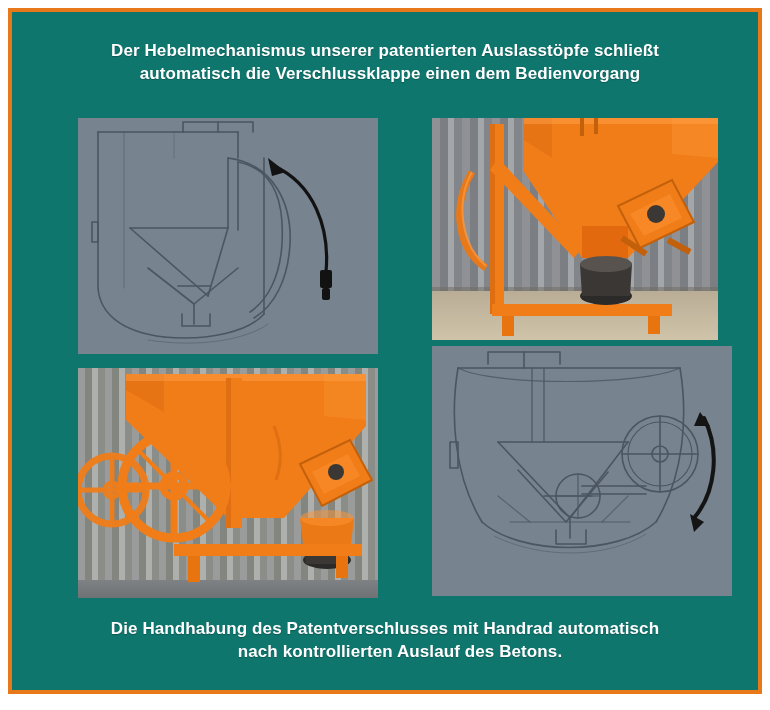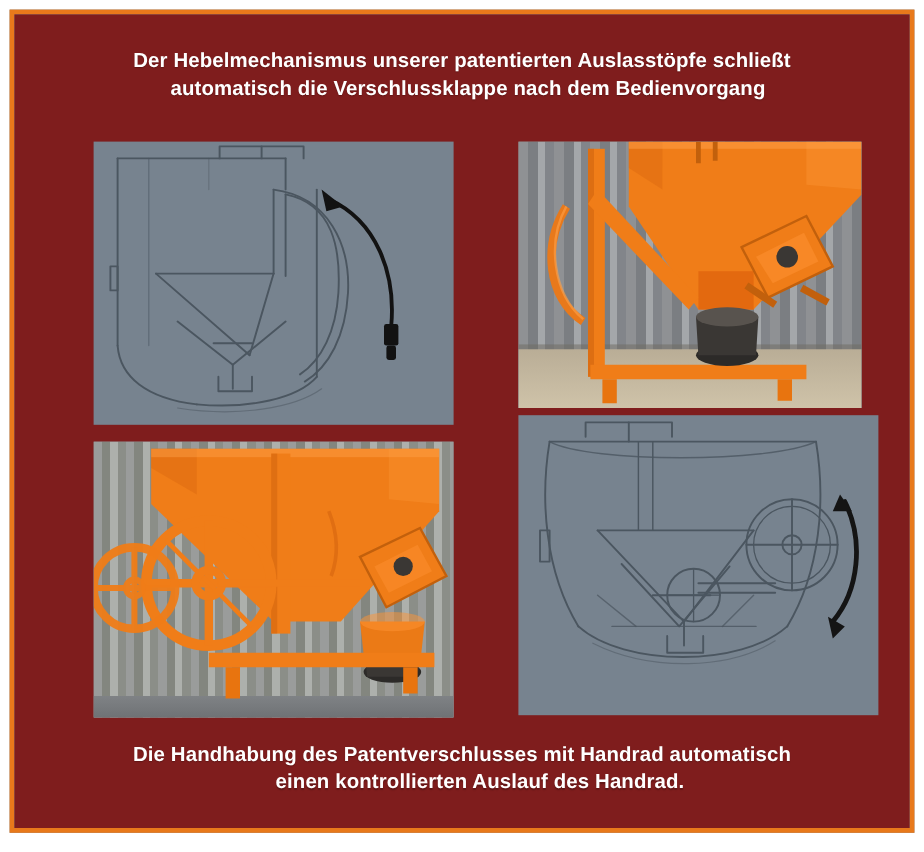--- a/index.html
+++ b/index.html
@@ -30,21 +30,21 @@
     border: 4px solid #e8791b;
     background: #7a8795;
   }
   
   .panel {
     position: absolute;
     left: 0;
     top: 0;
     right: 0;
     bottom: 0;
-    background: #7f1d1d;
+    background: #0f766e;
     overflow: hidden;
   }
   .caption {
     position: absolute;
     left: 24px;
     right: 24px;
     color: #ffffff;
     font-weight: bold;
     font-size: 17px;
     line-height: 1.35;
@@ -116,21 +116,21 @@
 </style>
 </head>
 <body>
 
 <div class="page">
   <div class="frame">
     <div class="panel">
 
       <div class="caption caption-top">
         <span class="line line1">Der Hebelmechanismus unserer patentierten Auslasstöpfe schließt</span>
-        <span class="line line2">automatisch die Verschlussklappe nach dem Bedienvorgang</span>
+        <span class="line line2">automatisch die Verschlussklappe einen dem Bedienvorgang</span>
       </div>
 
       <div class="grid">
 
         <div class="cell cell-tl">
           <svg width="300" height="236" viewBox="0 0 300 236">
             <g fill="none" stroke="#4b5660" stroke-width="1.6" stroke-linejoin="round" stroke-linecap="round">
 
               <path d="M20 14 L160 14"></path>
               <path d="M20 14 L20 170"></path>
@@ -326,18 +326,18 @@
               <path d="M258 168 L272 176 L262 186 Z"></path>
               <path d="M268 66 L278 80 L262 80 Z"></path>
             </g>
           </svg>
         </div>
 
       </div>
 
       <div class="caption caption-bottom">
         <span class="line line1">Die Handhabung des Patentverschlusses mit Handrad automatisch</span>
-        <span class="line line2">einen kontrollierten Auslauf des Handrad.</span>
+        <span class="line line2">nach kontrollierten Auslauf des Betons.</span>
       </div>
 
     </div>
   </div>
 </div>
 
 </body></html>

